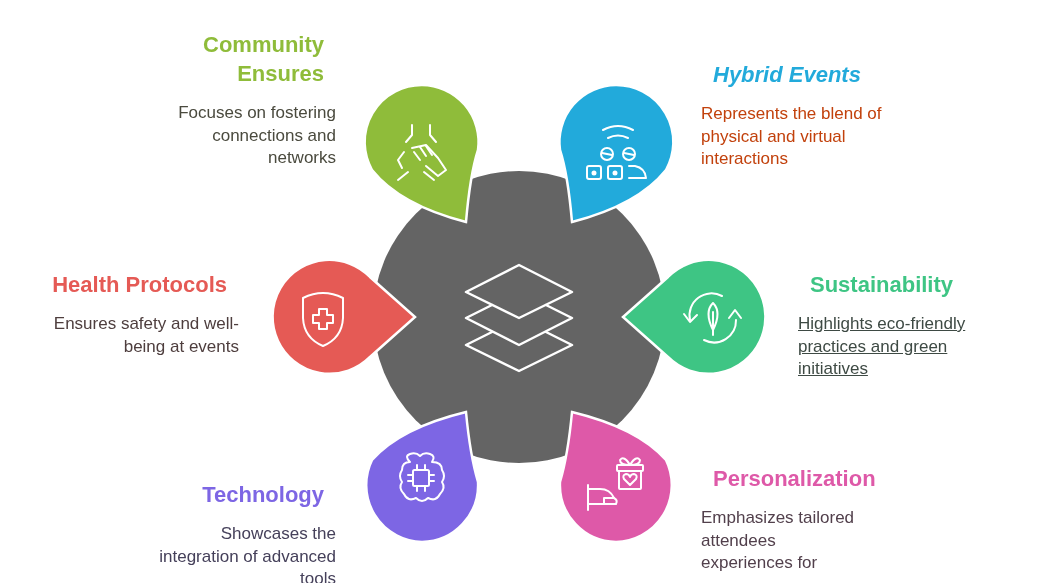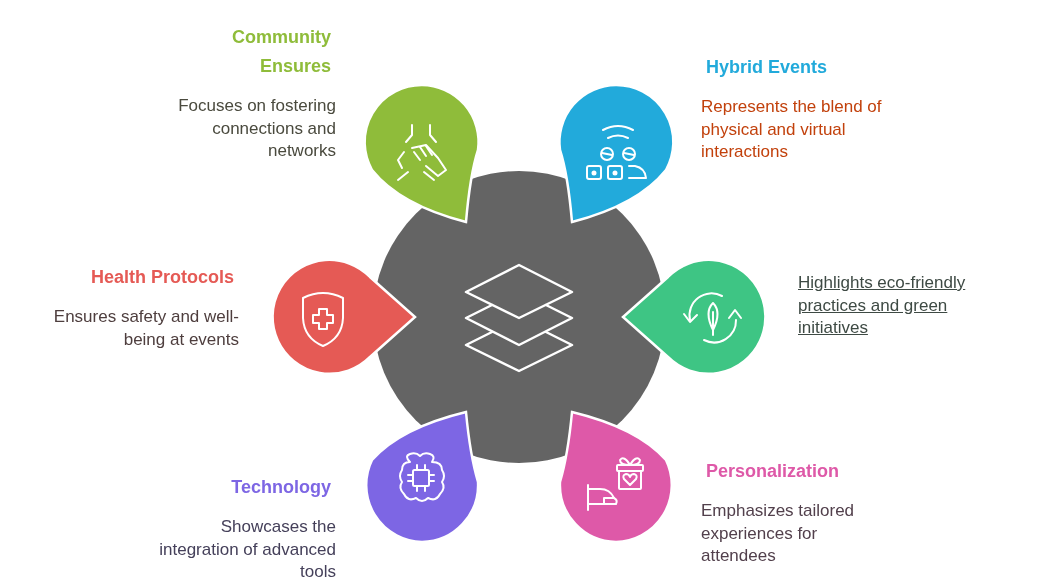--- a/index.html
+++ b/index.html
@@ -1,20 +1,20 @@
 <!DOCTYPE html>
 <html><head>
 <meta charset="utf-8">
 <style>
   html, body { margin: 0; padding: 0; background: #ffffff; }
   body { width: 1038px; height: 583px; position: relative; overflow: hidden;
          font-family: "Liberation Sans", "DejaVu Sans", sans-serif; }
   #diagram { position: absolute; left: 0; top: 0; width: 1038px; height: 583px; }
   .label { position: absolute; }
-  .label .title { font-weight: 700; font-size: 18px; line-height: 29px; margin: 5px; }
+  .label .title { font-weight: 700; font-size: 22px; line-height: 29px; margin: 12px; }
   .label .desc { font-size: 17px; line-height: 22.5px; margin-top: 14px; }
   .left { text-align: right; }
   .right { text-align: left; }
   .icon-stroke { fill: none; stroke: #ffffff; stroke-width: 2; stroke-linecap: round; stroke-linejoin: round; }
 </style>
 </head>
 <body>
 
 <svg id="diagram" viewBox="0 0 1038 583" xmlns="http://www.w3.org/2000/svg">
 
@@ -110,41 +110,44 @@
     <div>Ensures</div>
   </div>
   <div class="desc" style="color:#4A4A3E;">
     <div>Focuses on fostering</div>
     <div>connections and</div>
     <div>networks</div>
   </div>
 </div>
 
 <div class="label right" style="left:701px; top:48px; width:280px;">
-  <div class="title" style="color:#22AADB;">
+  <div class="title" style="color:#22AADB;font-style:italic;">
     <div>Hybrid Events</div>
   </div>
   <div class="desc" style="color:#c2410c;">
     <div>Represents the blend of</div>
     <div>physical and virtual</div>
     <div>interactions</div>
   </div>
 </div>
 
 <div class="label left" style="right:799px; top:258px; width:260px;">
   <div class="title" style="color:#E55A55;">
     <div>Health Protocols</div>
   </div>
   <div class="desc" style="color:#4E3E3E;">
     <div>Ensures safety and well-</div>
     <div>being at events</div>
   </div>
 </div>
 
 <div class="label right" style="left:798px; top:258px; width:230px;">
+  <div class="title" style="color:#3EC584;">
+    <div>Sustainability</div>
+  </div>
   <div class="desc" style="color:#3E4A44;text-decoration:underline;">
     <div>Highlights eco-friendly</div>
     <div>practices and green</div>
     <div>initiatives</div>
   </div>
 </div>
 
 <div class="label left" style="right:702px; top:468px; width:260px;">
   <div class="title" style="color:#7D66E4;">
     <div>Technology</div>
@@ -155,16 +158,16 @@
     <div>tools</div>
   </div>
 </div>
 
 <div class="label right" style="left:701px; top:452px; width:260px;">
   <div class="title" style="color:#DE59A8;">
     <div>Personalization</div>
   </div>
   <div class="desc" style="color:#52404C;">
     <div>Emphasizes tailored</div>
+    <div>attendees</div>
     <div>experiences for</div>
-    <div>attendees</div>
   </div>
 </div>
 
 </body></html>

